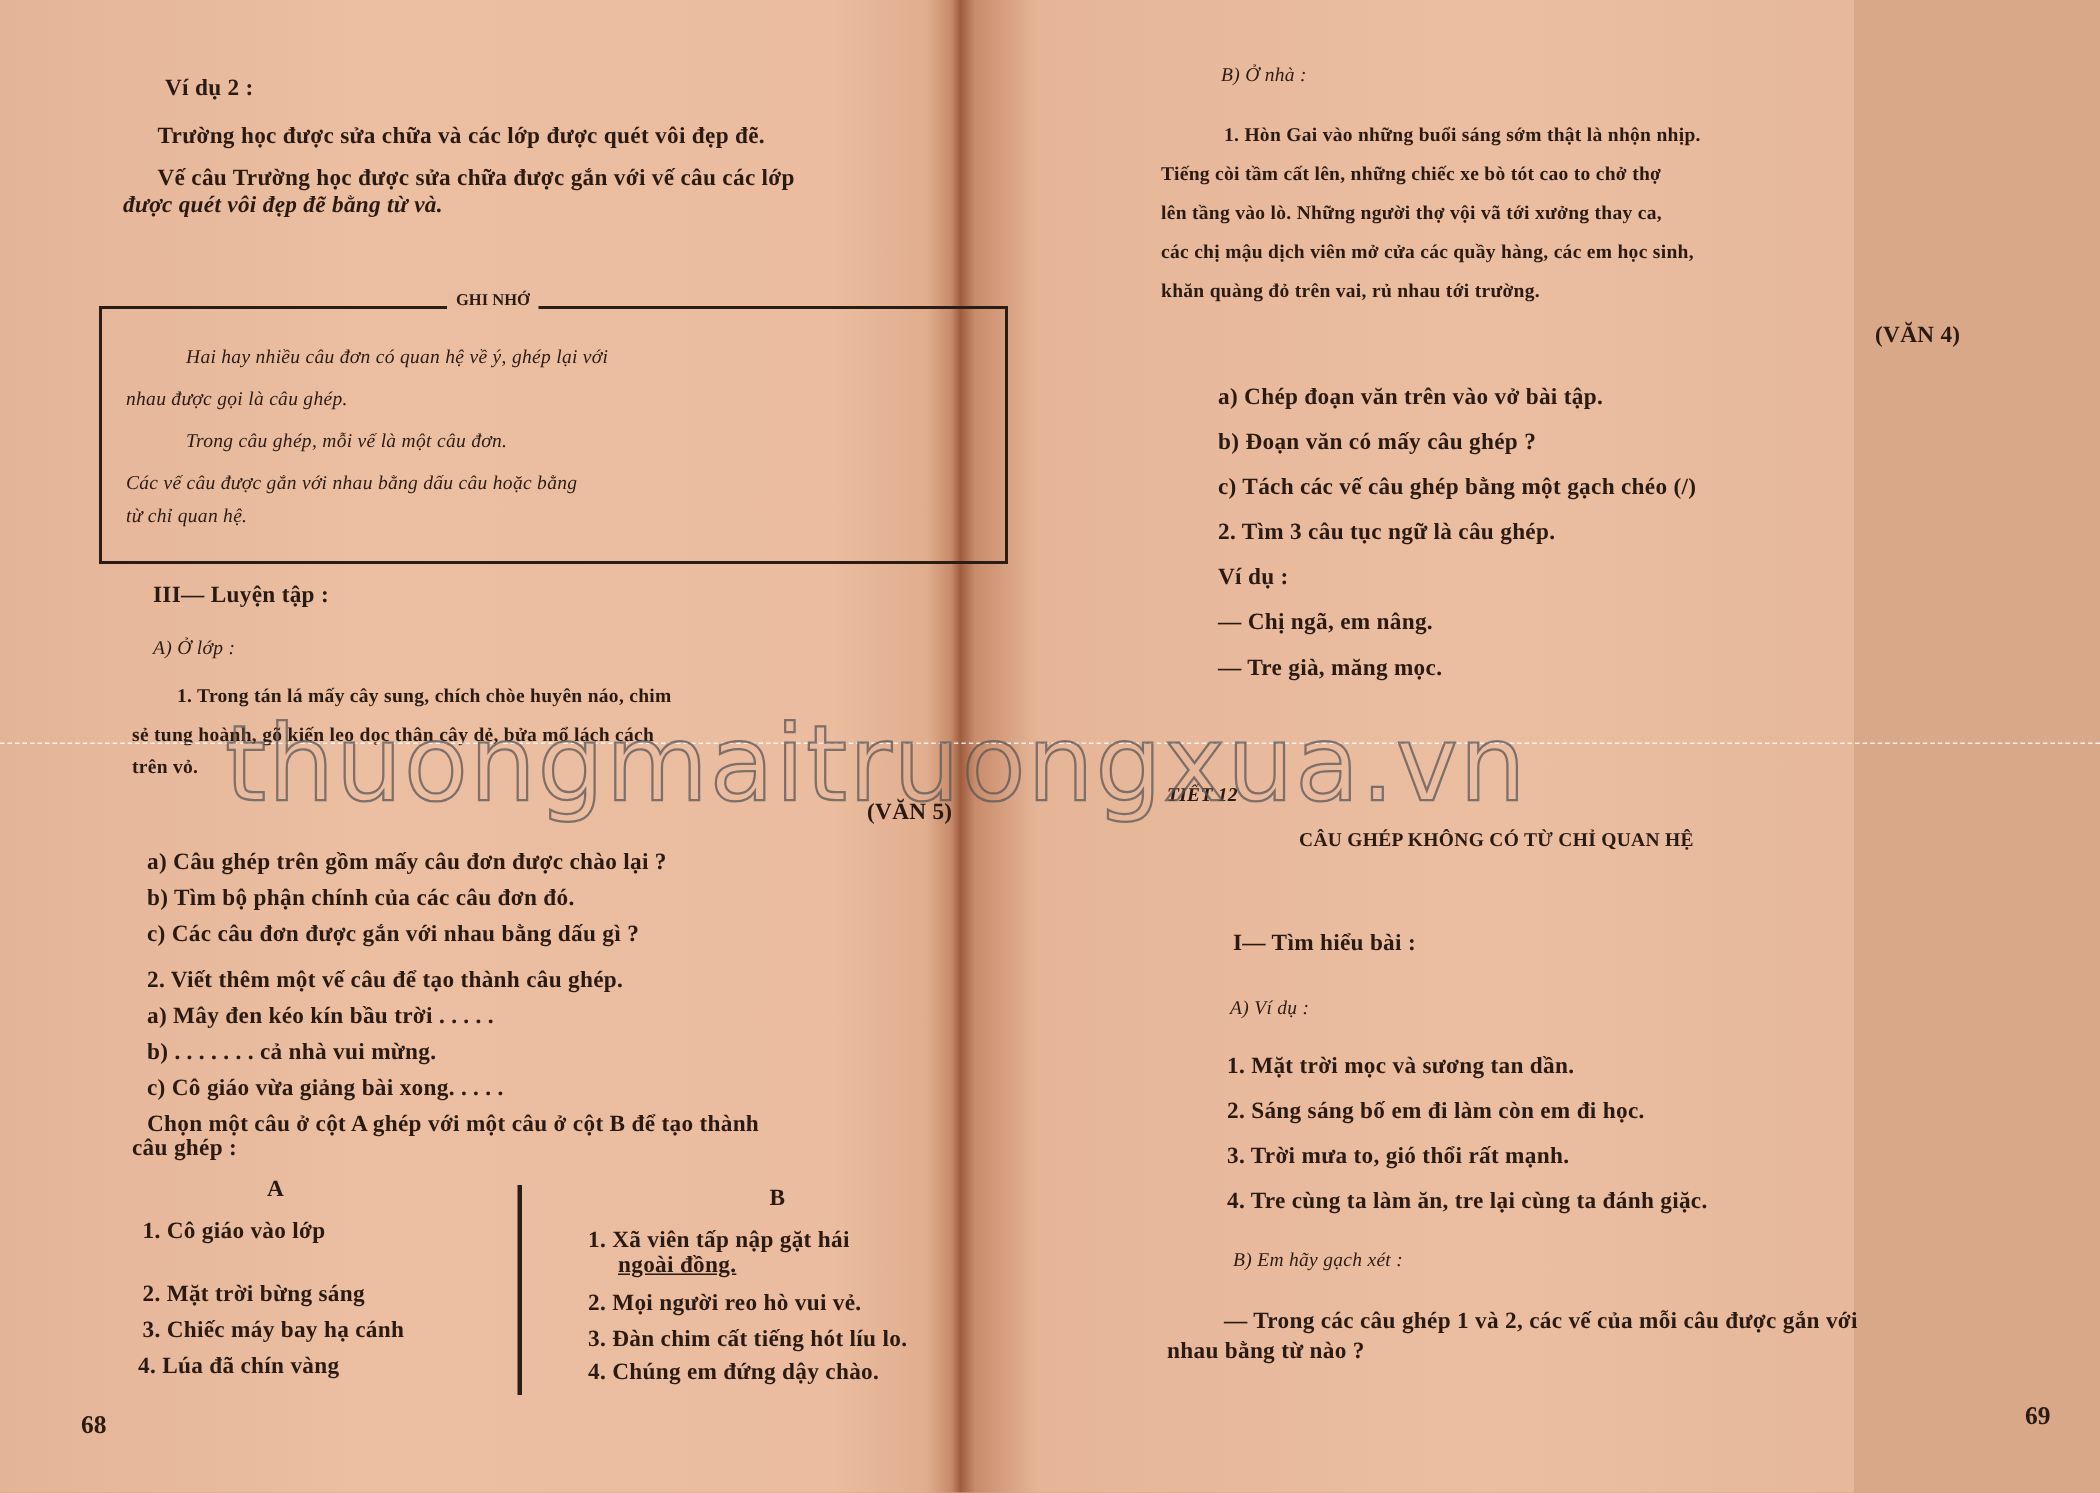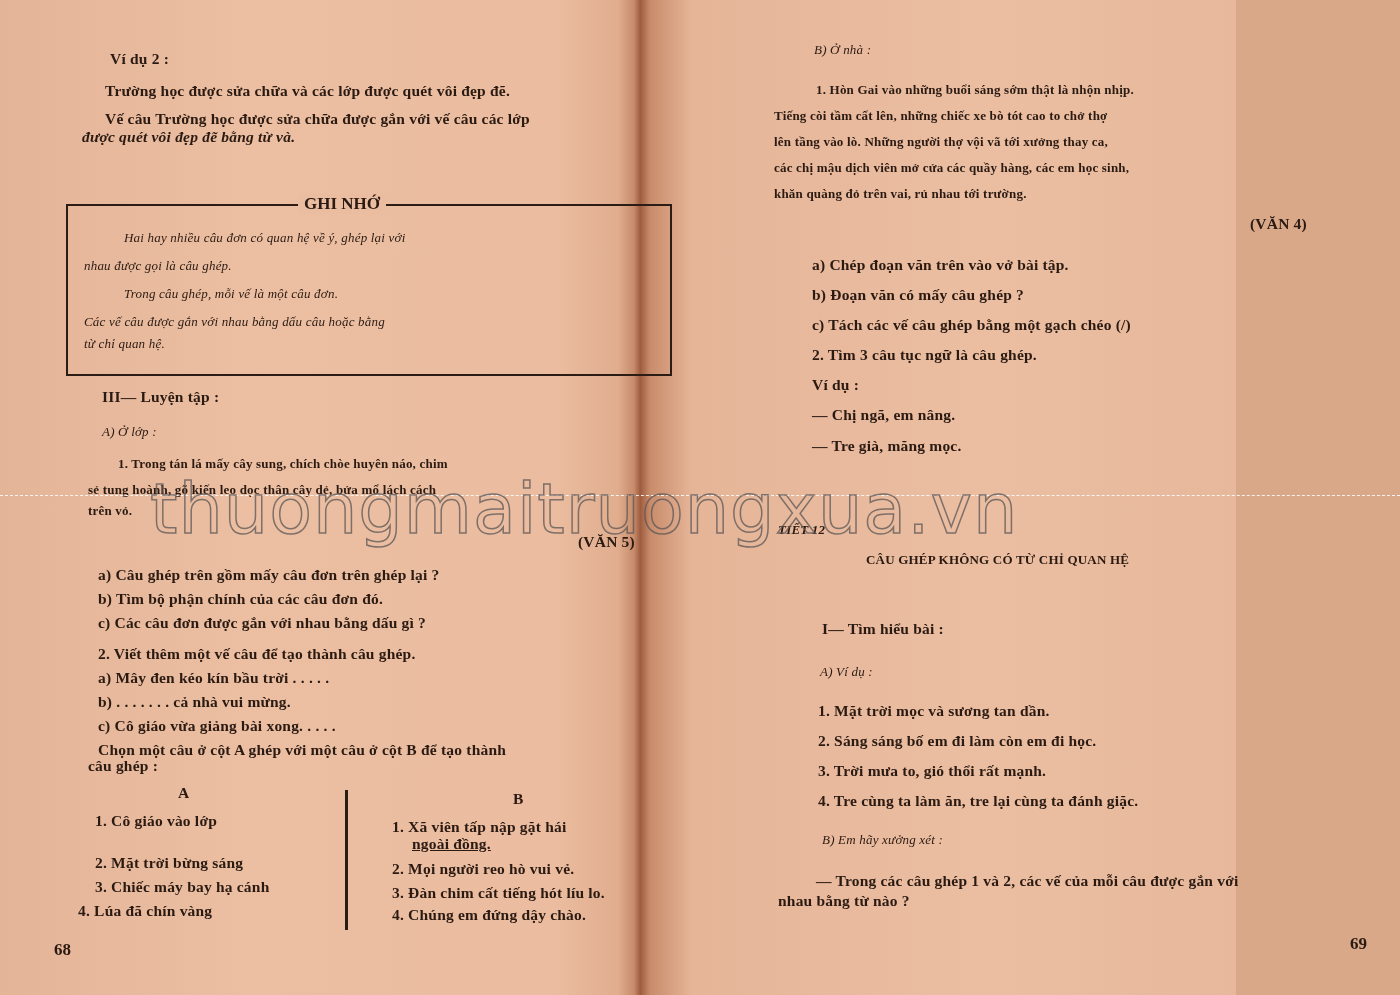--- a/index.html
+++ b/index.html
@@ -7,21 +7,21 @@
   .spread{position:absolute;left:0;top:0;width:1236px;height:995px;
     background:linear-gradient(90deg,#e4b497 0%,#ecbfa2 20%,#ebbc9f 45%,#e0ad8e 50%,#c78b6a 51.3%,#9e5c3f 51.8%,#c88c6b 52.6%,#e6b598 56%,#ebbea2 80%,#e7b89b 100%);}
   .page{position:absolute;top:0;height:995px;}
   .left{left:0;width:720px;}
   .right{left:728px;width:672px;}
   .t{position:absolute;font-size:15.5px;white-space:nowrap;font-weight:bold;letter-spacing:0.2px;}
   .it{font-style:italic;}
   .nb{font-weight:normal;}
   .big{font-size:13px;}
   .memo{position:absolute;left:66px;top:204px;width:602px;height:168px;border:2.5px solid #2b1d16;}
-  .memo-title{position:absolute;left:230px;top:-12px;background:#ebbda0;padding:0 6px;font-weight:bold;font-size:17px;}
+  .memo-title{position:absolute;left:230px;top:-12px;background:#ebbda0;padding:0 6px;font-weight:bold;font-size:11px;}
   .divider{position:absolute;left:345px;top:790px;width:3px;height:140px;background:#2b1d16;}
   .pagenum{position:absolute;font-weight:bold;font-size:17px;}
   .wm{position:absolute;left:150px;top:468px;font-family:"DejaVu Sans",sans-serif;font-size:70px;color:transparent;-webkit-text-stroke:1.5px rgba(90,85,85,0.75);letter-spacing:1px;white-space:nowrap;}
   .wm-line{position:absolute;left:0;top:495px;width:1400px;border-top:1.5px dashed rgba(255,255,255,0.85);}
 </style>
 </head>
 <body>
 
 <div class="spread">
 
@@ -40,35 +40,35 @@
       <div class="t it nb big" style="left:16px;top:130px;">từ chỉ quan hệ.</div>
     </div>
 
     <div class="t" style="left:102px;top:388px;">III— Luyện tập :</div>
     <div class="t it nb big" style="left:102px;top:424px;">A) Ở lớp :</div>
     <div class="t big" style="left:118px;top:456px;">1. Trong tán lá mấy cây sung, chích chòe huyên náo, chim</div>
     <div class="t big" style="left:88px;top:482px;">sẻ tung hoành, gõ kiến leo dọc thân cây dẻ, bửa mổ lách cách</div>
     <div class="t big" style="left:88px;top:503px;">trên vỏ.</div>
     <div class="t" style="left:578px;top:533px;">(VĂN 5)</div>
 
-    <div class="t" style="left:98px;top:566px;">a) Câu ghép trên gồm mấy câu đơn trên ghép lại ?</div>
+    <div class="t" style="left:98px;top:566px;">a) Câu ghép trên gồm mấy câu đơn được chào lại ?</div>
     <div class="t" style="left:98px;top:590px;">b) Tìm bộ phận chính của các câu đơn đó.</div>
     <div class="t" style="left:98px;top:614px;">c) Các câu đơn được gắn với nhau bằng dấu gì ?</div>
     <div class="t" style="left:98px;top:645px;">2. Viết thêm một vế câu để tạo thành câu ghép.</div>
     <div class="t" style="left:98px;top:669px;">a) Mây đen kéo kín bầu trời . . . . .</div>
     <div class="t" style="left:98px;top:693px;">b) . . . . . . . cả nhà vui mừng.</div>
     <div class="t" style="left:98px;top:717px;">c) Cô giáo vừa giảng bài xong. . . . .</div>
     <div class="t" style="left:98px;top:741px;">Chọn một câu ở cột A ghép với một câu ở cột B để tạo thành</div>
     <div class="t" style="left:88px;top:757px;">câu ghép :</div>
 
     <div class="t" style="left:178px;top:784px;">A</div>
     <div class="t" style="left:95px;top:812px;">1. Cô giáo vào lớp</div>
     <div class="t" style="left:95px;top:854px;">2. Mặt trời bừng sáng</div>
     <div class="t" style="left:95px;top:878px;">3. Chiếc máy bay hạ cánh</div>
-    <div class="t" style="left:78px;top:902px;">4. Lúa đã chín vàng</div>
+    <div class="t" style="left:92px;top:902px;">4. Lúa đã chín vàng</div>
 
     <div class="divider"></div>
 
     <div class="t" style="left:513px;top:790px;">B</div>
     <div class="t" style="left:392px;top:818px;">1. Xã viên tấp nập gặt hái</div>
     <div class="t" style="left:412px;top:835px;text-decoration:underline;">ngoài đồng.</div>
     <div class="t" style="left:392px;top:860px;">2. Mọi người reo hò vui vẻ.</div>
     <div class="t" style="left:392px;top:884px;">3. Đàn chim cất tiếng hót líu lo.</div>
     <div class="t" style="left:392px;top:906px;">4. Chúng em đứng dậy chào.</div>
 
@@ -94,21 +94,21 @@
 
     <div class="t it" style="left:50px;top:522px;font-size:13px;">TIẾT 12</div>
     <div class="t big" style="left:138px;top:552px;">CÂU GHÉP KHÔNG CÓ TỪ CHỈ QUAN HỆ</div>
 
     <div class="t" style="left:94px;top:620px;">I— Tìm hiểu bài :</div>
     <div class="t it nb big" style="left:92px;top:664px;">A) Ví dụ :</div>
     <div class="t" style="left:90px;top:702px;">1. Mặt trời mọc và sương tan dần.</div>
     <div class="t" style="left:90px;top:732px;">2. Sáng sáng bố em đi làm còn em đi học.</div>
     <div class="t" style="left:90px;top:762px;">3. Trời mưa to, gió thổi rất mạnh.</div>
     <div class="t" style="left:90px;top:792px;">4. Tre cùng ta làm ăn, tre lại cùng ta đánh giặc.</div>
-    <div class="t it nb big" style="left:94px;top:832px;">B) Em hãy xưởng xét :</div>
+    <div class="t it nb big" style="left:94px;top:832px;">B) Em hãy gạch xét :</div>
     <div class="t" style="left:88px;top:872px;">— Trong các câu ghép 1 và 2, các vế của mỗi câu được gắn với</div>
     <div class="t" style="left:50px;top:892px;">nhau bằng từ nào ?</div>
 
     <div class="pagenum" style="left:622px;top:934px;">69</div>
   </div>
 
   <div class="wm-line"></div>
   <div class="wm">thuongmaitruongxua.vn</div>
 </div>
 

